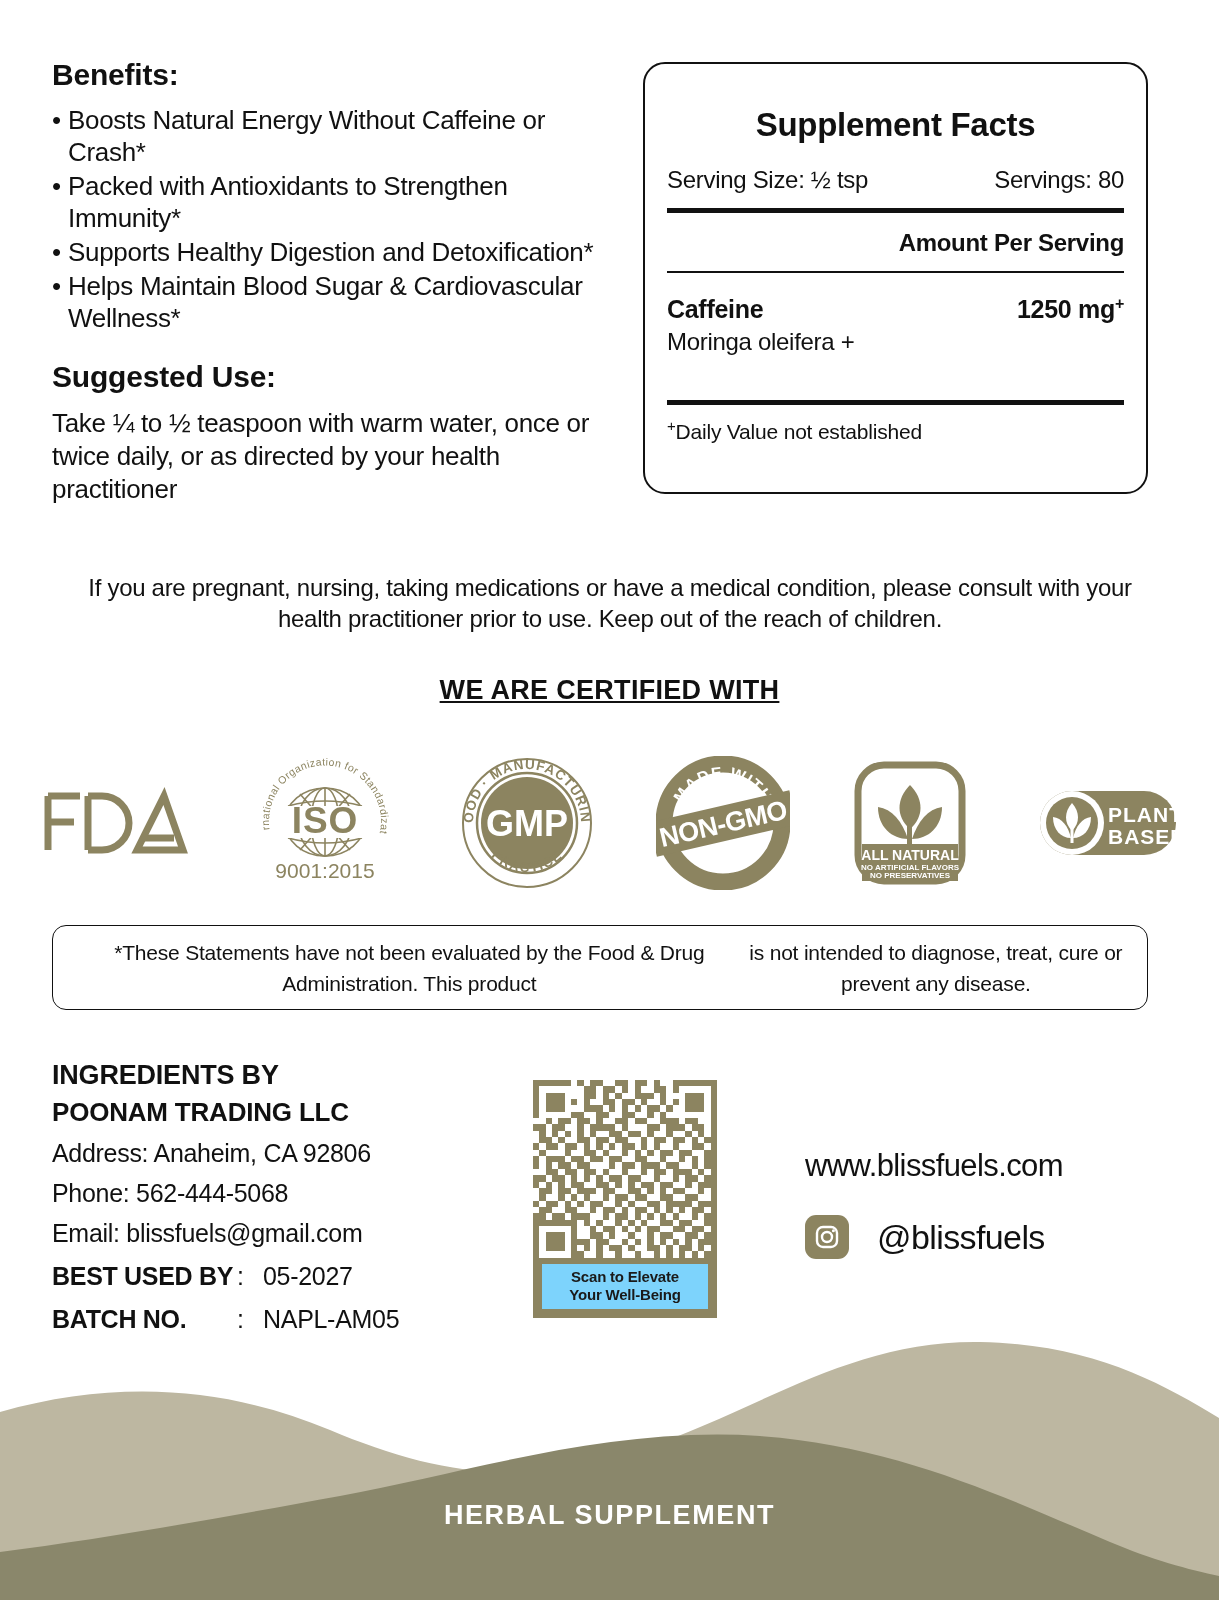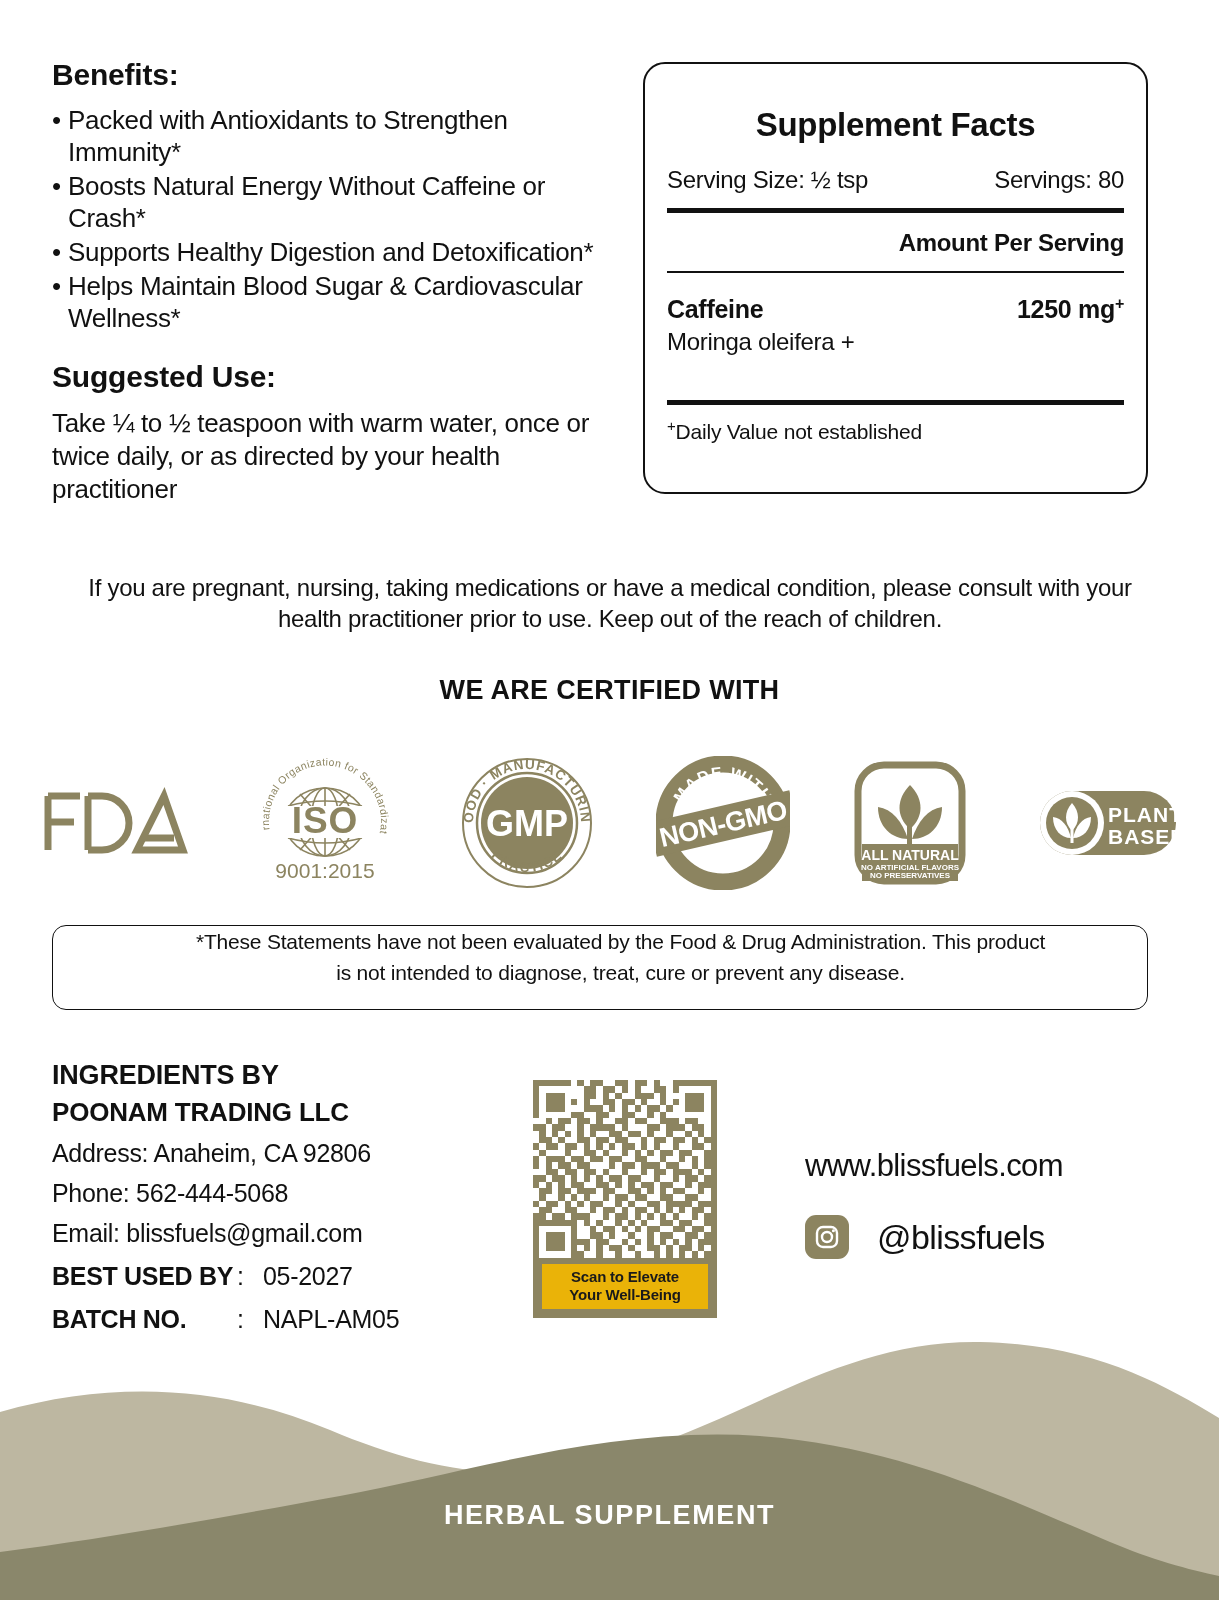--- a/index.html
+++ b/index.html
@@ -61,54 +61,54 @@
 
   
   .warning {
     position: absolute; left: 60px; top: 572px; width: 1100px;
     text-align: center; font-size: 24px; line-height: 31px; letter-spacing: -0.3px;
   }
 
   
   .cert-head {
     position: absolute; left: 0; top: 675px; width: 1219px;
-    text-align: center; font-size: 27px; font-weight: bold; letter-spacing: 0.3px;
+    text-align: center; font-size: 27px; font-weight: bold; letter-spacing: 0.3px; text-decoration: underline;
   }
   .badges {
     position: absolute; left: 40px; top: 748px; width: 1140px; height: 150px;
     display: flex; align-items: center; justify-content: space-between;
   }
   .badge { display: flex; align-items: center; justify-content: center; }
 
   
   .disclaimer {
     position: absolute; left: 52px; top: 925px; width: 1096px; height: 85px;
     border: 1.6px solid #111; border-radius: 14px;
-    display: flex; flex-direction: column; align-items: center;  padding-left: 41px;
+    display: flex; flex-direction: row; align-items: center; justify-content: center; padding-left: 41px;
   }
   .disclaimer p { font-size: 21px; line-height: 31px; text-align: center; letter-spacing: -0.2px; }
 
   
   .dist { position: absolute; left: 52px; top: 1060px; width: 460px; }
   .dist-h1 { font-size: 27px; font-weight: bold; letter-spacing: -0.2px; }
   .dist-h2 { font-size: 26px; font-weight: bold; margin-top: 6px; letter-spacing: -0.2px; }
   .dist-line { font-size: 25px; margin-top: 11px; letter-spacing: -0.3px; }
   .kv { display: flex; font-size: 25px; margin-top: 14px; letter-spacing: -0.3px; }
   .kv .k { font-weight: bold; width: 185px; }
   .kv .c { width: 26px; }
   .kv .v { }
 
   
   .qr-wrap { position: absolute; left: 533px; top: 1080px; width: 184px; }
   .qr-code { width: 184px; height: 184px; display: block; }
   .qr-cap {
     text-align: center; font-size: 15px; line-height: 18px; font-weight: bold;
     color: #1a1a1a; padding: 4px 0 5px 0; letter-spacing: -0.2px;
     border-left: 9px solid #8C8460; border-right: 9px solid #8C8460;
-    border-bottom: 9px solid #8C8460; background: #eab308;
+    border-bottom: 9px solid #8C8460; background: #7dd3fc;
   }
 
   
   .web {
     position: absolute; left: 805px; top: 1148px;
     font-size: 31px; letter-spacing: -0.6px;
   }
   .social { position: absolute; left: 805px; top: 1205px; }
   .soc-row { display: flex; align-items: center; margin-top: 10px; }
   .soc-icon {
@@ -125,22 +125,22 @@
   }
 </style>
 </head>
 <body>
 
 <div class="page">
 
   <div class="left-col">
     <div class="h-bold">Benefits:</div>
     <ul class="benefits-list">
+      <li>Boosts Natural Energy Without Caffeine or Crash*</li>
       <li>Packed with Antioxidants to Strengthen Immunity*</li>
-      <li>Boosts Natural Energy Without Caffeine or Crash*</li>
       <li>Supports Healthy Digestion and Detoxification*</li>
       <li>Helps Maintain Blood Sugar &amp; Cardiovascular Wellness*</li>
     </ul>
     <div class="h-bold sug-head">Suggested Use:</div>
     <div class="sug-text">Take ¼ to ½ teaspoon with warm water, once or twice daily, or as directed by your health practitioner</div>
   </div>
 
   <div class="facts">
     <div class="facts-title">Supplement Facts</div>
     <div class="serv-row">

